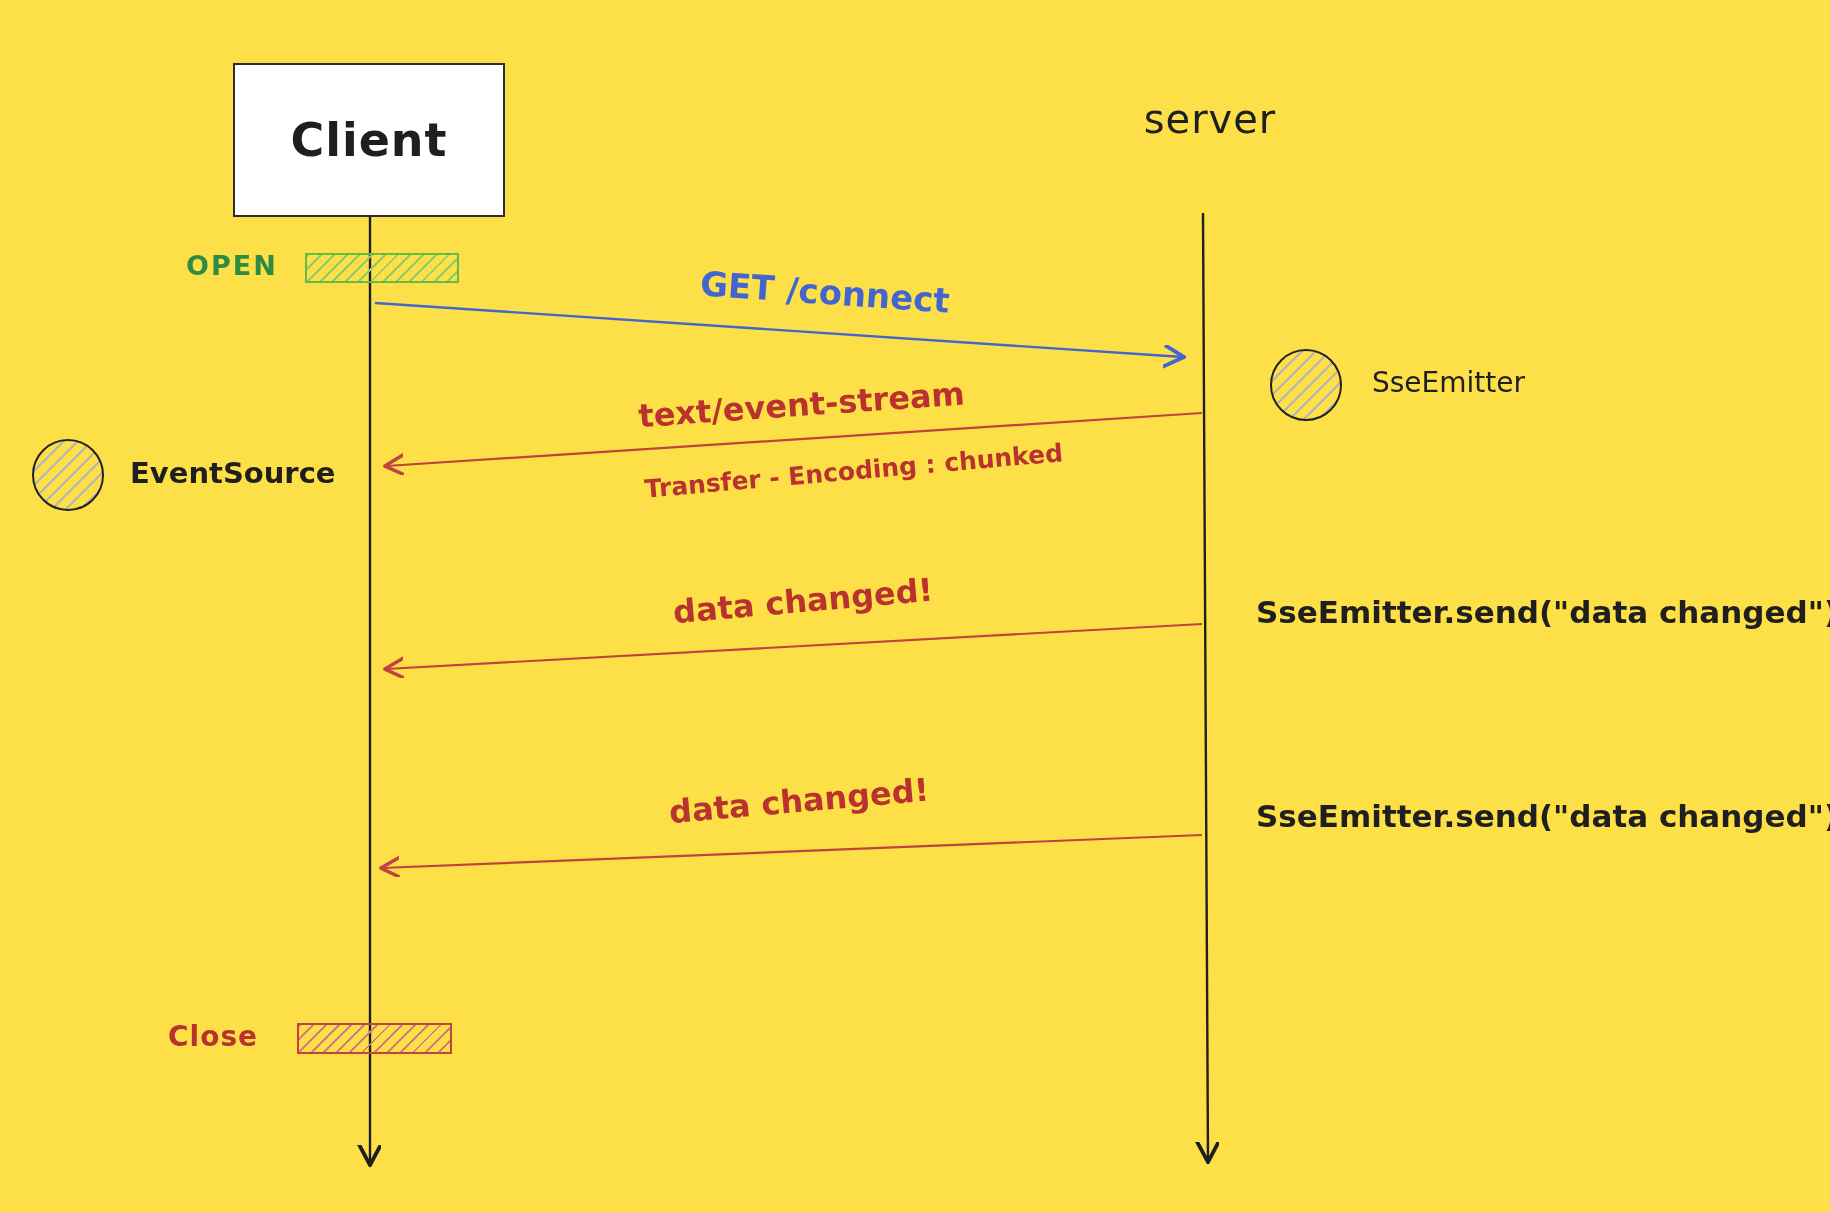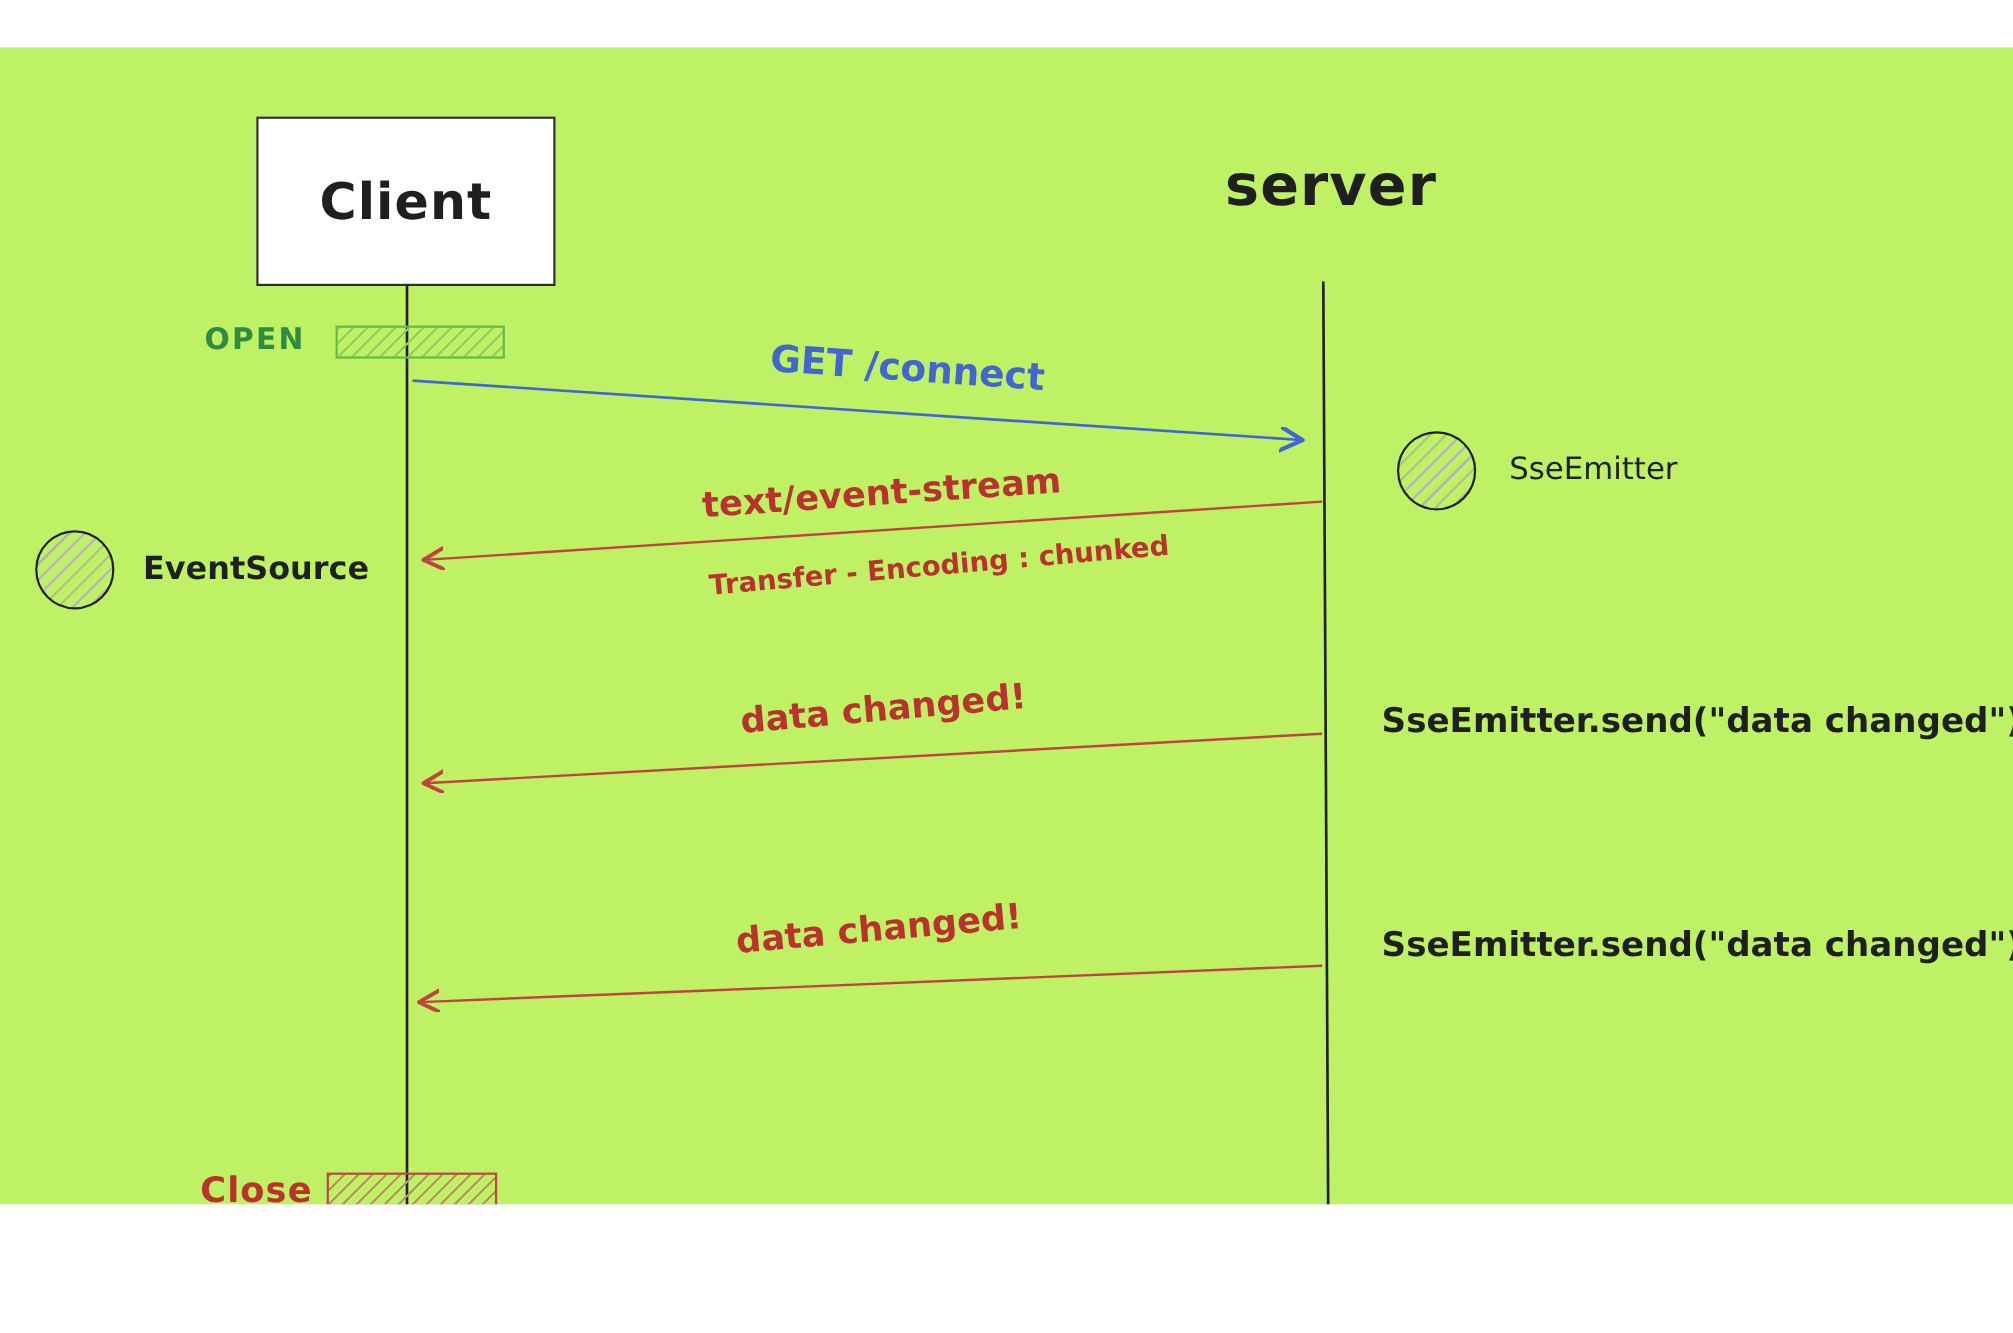--- a/index.html
+++ b/index.html
@@ -1,37 +1,36 @@
 <!DOCTYPE html>
 <html><head>
 <meta charset="utf-8">
 <style>
   html,body{margin:0;padding:0;background:#ffffff;}
   #canvas{
     position:relative;
-    width:1830px;height:1052px;
-    background:#bef264;
+    width:1830px;height:1212px;
+    background:#fde047;
     font-family:"DejaVu Sans","Liberation Sans",sans-serif;
     color:#1f1f1f;
     overflow:hidden;
-    margin-top:43px;
   }
   .abs{position:absolute;}
   .hand{font-family:"DejaVu Sans","Liberation Sans",sans-serif;}
   #svg-layer{position:absolute;left:0;top:0;width:1830px;height:1212px;}
 
   .actor-box{
     left:233px;top:63px;width:268px;height:150px;
     border:2px solid #2d2d2d;background:#fff;
     display:flex;align-items:center;justify-content:center;
     font-size:46px;font-weight:600;letter-spacing:1px;
   }
   .server-label{
     left:1110px;top:96px;width:200px;text-align:center;
-    font-size:52px;font-weight:700;letter-spacing:1px;
+    font-size:40px;font-weight:400;letter-spacing:1px;
   }
 
   .hatch-green{
     left:305px;top:253px;width:150px;height:26px;
     border:2px solid #67b945;
     background:repeating-linear-gradient(135deg,#8ccc6a 0 2px,transparent 2px 9px);
   }
   .hatch-red{
     left:297px;top:1023px;width:151px;height:27px;
     border:2px solid #c04340;
@@ -45,21 +44,21 @@
   #eventsource-circle{left:32px;top:439px;}
   #sseemitter-circle{left:1270px;top:349px;}
 
   .lbl{white-space:nowrap;}
   .green-lbl{color:#2e8b42;font-weight:700;}
   .red-lbl{color:#b9322f;font-weight:600;}
   .blue-lbl{color:#4365d0;font-weight:600;}
   .ink-lbl{color:#1f1f1f;font-weight:600;}
 
   #open-label{left:186px;top:250px;font-size:27px;letter-spacing:2px;}
-  #close-label{left:182px;top:1020px;font-size:32px;letter-spacing:1px;}
+  #close-label{left:168px;top:1020px;font-size:28px;letter-spacing:1px;}
   #get-connect-label{left:690px;top:272px;width:270px;text-align:center;font-size:34px;transform:rotate(4deg);}
   #tes-label{left:638px;top:386px;width:322px;text-align:center;font-size:32px;transform:rotate(-4deg);}
   #transfer-label{left:644px;top:458px;width:384px;text-align:center;font-size:25px;transform:rotate(-5deg);font-weight:600;}
   #data-changed-1{left:672px;top:582px;width:262px;text-align:center;font-size:32px;transform:rotate(-5deg);}
   #data-changed-2{left:668px;top:782px;width:262px;text-align:center;font-size:32px;transform:rotate(-5deg);}
   #eventsource-label{left:130px;top:456px;font-size:29px;font-weight:600;}
   #sseemitter-label{left:1372px;top:366px;font-size:28px;font-weight:400;}
   #send-1{left:1256px;top:594px;font-size:31px;font-weight:600;}
   #send-2{left:1256px;top:798px;font-size:31px;font-weight:600;}
 </style>

